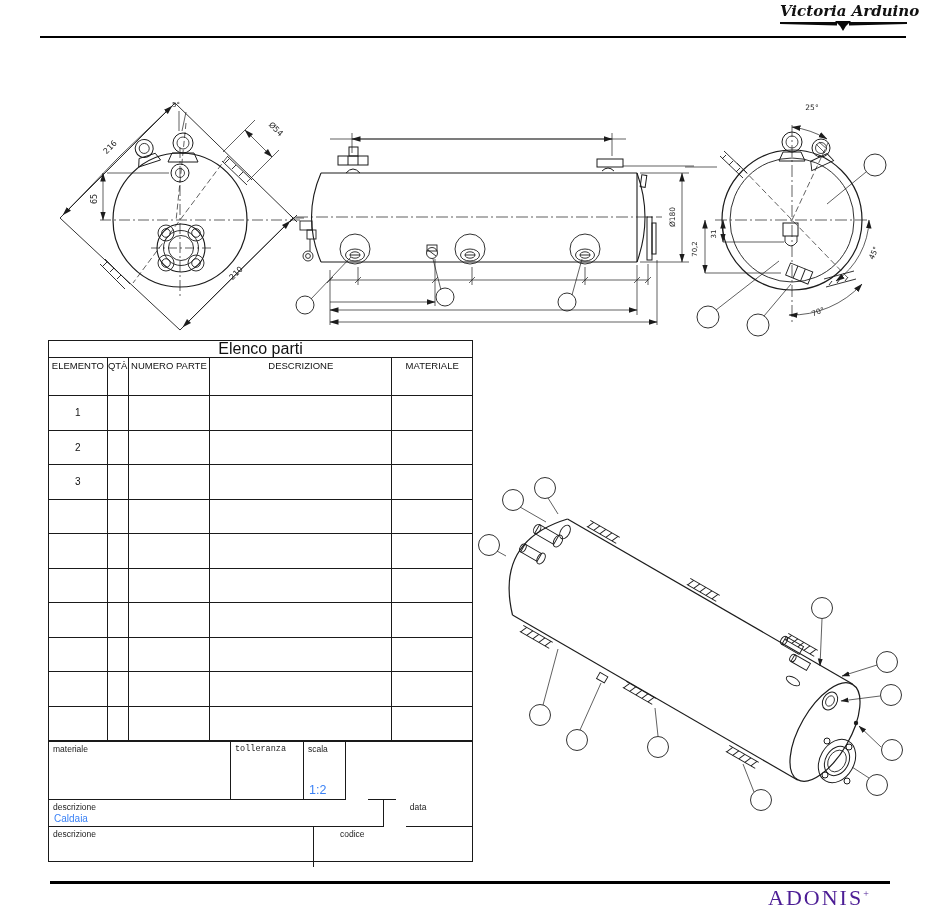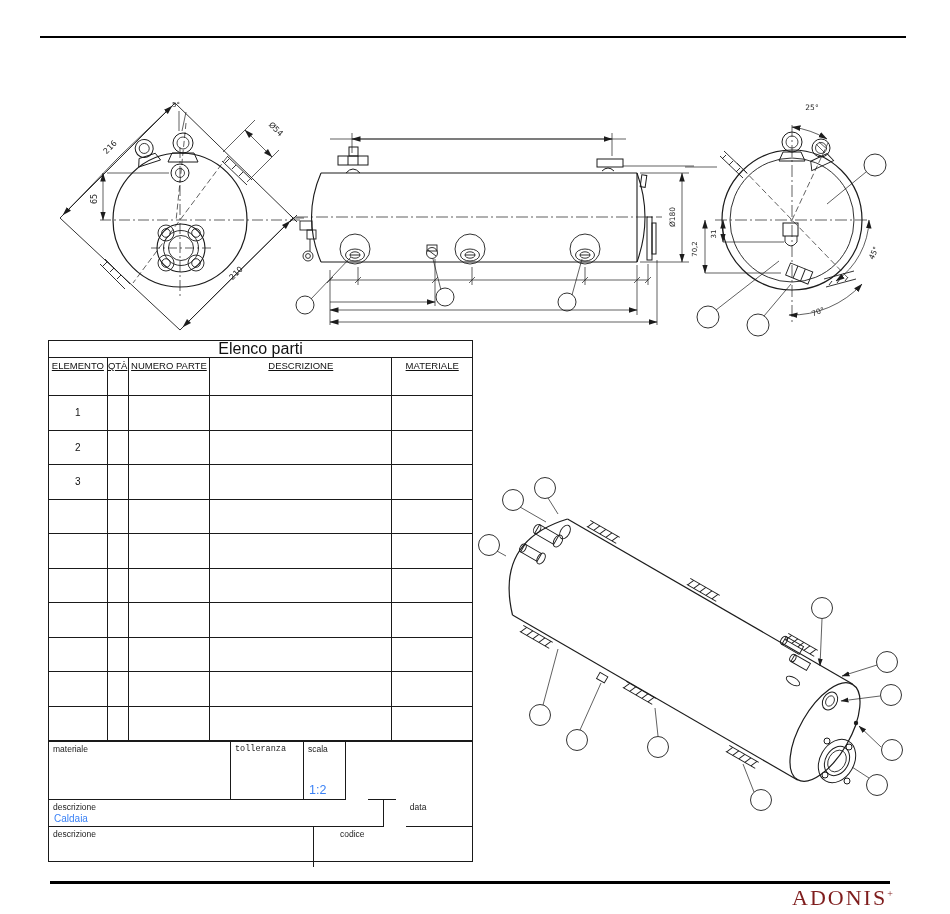--- a/index.html
+++ b/index.html
@@ -5,37 +5,37 @@
   html,body{margin:0;padding:0;background:#e8e8e8;}
   .sheet{position:relative;width:950px;height:914px;background:#ffffff;overflow:hidden;
          font-family:"Liberation Sans","DejaVu Sans",sans-serif;color:#111;}
   .abs{position:absolute;}
   
   .top-rule{left:40px;top:36px;width:866px;height:2.4px;background:#000;}
   .bottom-rule{left:50px;top:881px;width:840px;height:2.6px;background:#000;}
   .brand{left:780px;top:2px;width:130px;text-align:center;}
   .brand .script{font-family:"DejaVu Serif","Liberation Serif",serif;font-style:italic;font-weight:bold;
                  font-size:15px;white-space:nowrap;letter-spacing:0px;}
-  .footer-brand{left:792px;top:885px;font-family:"Liberation Serif","DejaVu Serif",serif;
-                font-size:22px;letter-spacing:2px;color:#7f1d1d;}
+  .footer-brand{left:768px;top:885px;font-family:"Liberation Serif","DejaVu Serif",serif;
+                font-size:22px;letter-spacing:2px;color:#4c1d95;}
   .footer-brand sup{font-size:10px;letter-spacing:0;}
   
   .ptable{left:48px;top:340px;width:425px;height:522px;border:1.5px solid #1a1a1a;
           box-sizing:border-box;display:flex;flex-direction:column;font-size:10px;}
   .pt-title{height:16px;line-height:15px;text-align:center;border-bottom:1px solid #1a1a1a;
             font-size:16px;flex:0 0 auto;}
   .pt-head{height:37px;flex:0 0 auto;display:flex;border-bottom:1px solid #1a1a1a;}
   .pt-rows{height:344px;flex:0 0 auto;display:flex;flex-direction:column;}
   .pt-row{flex:1 1 0;display:flex;border-bottom:1px solid #1a1a1a;}
   .pt-row:last-child{border-bottom:none;}
   .c{box-sizing:border-box;border-right:1px solid #1a1a1a;display:flex;align-items:flex-start;
      justify-content:center;overflow:hidden;white-space:nowrap;}
   .c.last{border-right:none;}
   .c.el{width:59px;} .c.qt{width:21px;} .c.np{width:82px;} .c.de{width:183px;} .c.ma{width:80px;}
-  .pt-head .c{padding-top:2px;font-size:9.5px;text-decoration:underline;}
+  .pt-head .c{padding-top:2px;font-size:9.5px;}
   .pt-row .c{align-items:center;font-size:10px;}
   
   .tb{flex:0 0 auto;border-top:2px solid #1a1a1a;display:flex;flex-direction:column;}
   .tb-row{display:flex;box-sizing:border-box;}
   .tb-cell{box-sizing:border-box;border-right:1px solid #1a1a1a;border-bottom:1px solid #1a1a1a;
            position:relative;font-size:8.5px;color:#222;padding:2px 0 0 4px;}
   .tb-cell.lastc{border-right:none;margin-left:22px;}
   .tb-rowA .tb-cell{height:58px;}
   .tb-rowB .tb-cell{height:27px;}
   .tb-rowC .tb-cell{height:40px;border-bottom:none;}
@@ -45,20 +45,28 @@
   
   svg{display:block;}
   svg .ln{stroke:#1c1c1c;fill:none;}
   svg text{font-family:"DejaVu Sans","Liberation Sans",sans-serif;fill:#1c1c1c;}
 </style>
 </head>
 <body>
 
 <div class="sheet">
 
+  <div class="abs brand">
+    <div class="script">Victoria Arduino</div>
+    <svg width="128" height="13" viewBox="0 0 128 13">
+      <polygon points="0,2 57,2 57,5.5 0,4" fill="#0a0a0a"></polygon>
+      <polygon points="69,2 127,2 127,4 69,5.5" fill="#0a0a0a"></polygon>
+      <path d="M55,1 L71,1 L66,6 L63,11 L60,6 Z" fill="#0a0a0a"></path>
+    </svg>
+  </div>
   <div class="abs top-rule"></div>
 
   <svg class="abs" style="left:55px;top:85px;" width="250" height="260" viewBox="0 0 250 260">
     <defs>
       <marker id="fv-ar" markerWidth="9" markerHeight="8" refX="8.5" refY="4" orient="auto-start-reverse" markerUnits="userSpaceOnUse">
         <path d="M0,1.2 L9,4 L0,6.8 z" fill="#1c1c1c"></path>
       </marker>
     </defs>
 
     <polygon class="ln" points="120,18 238,133 125,245 5,133" stroke-width="0.9"></polygon>

